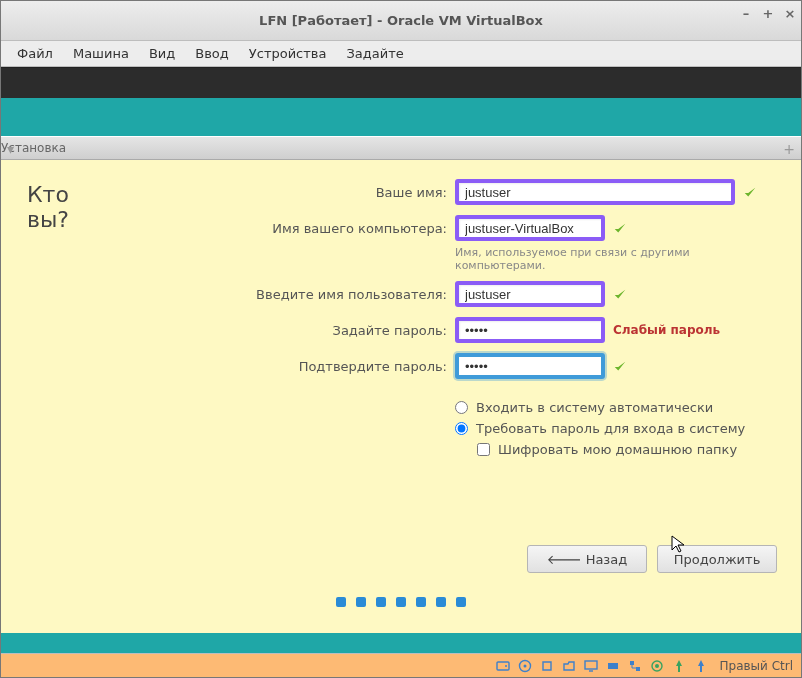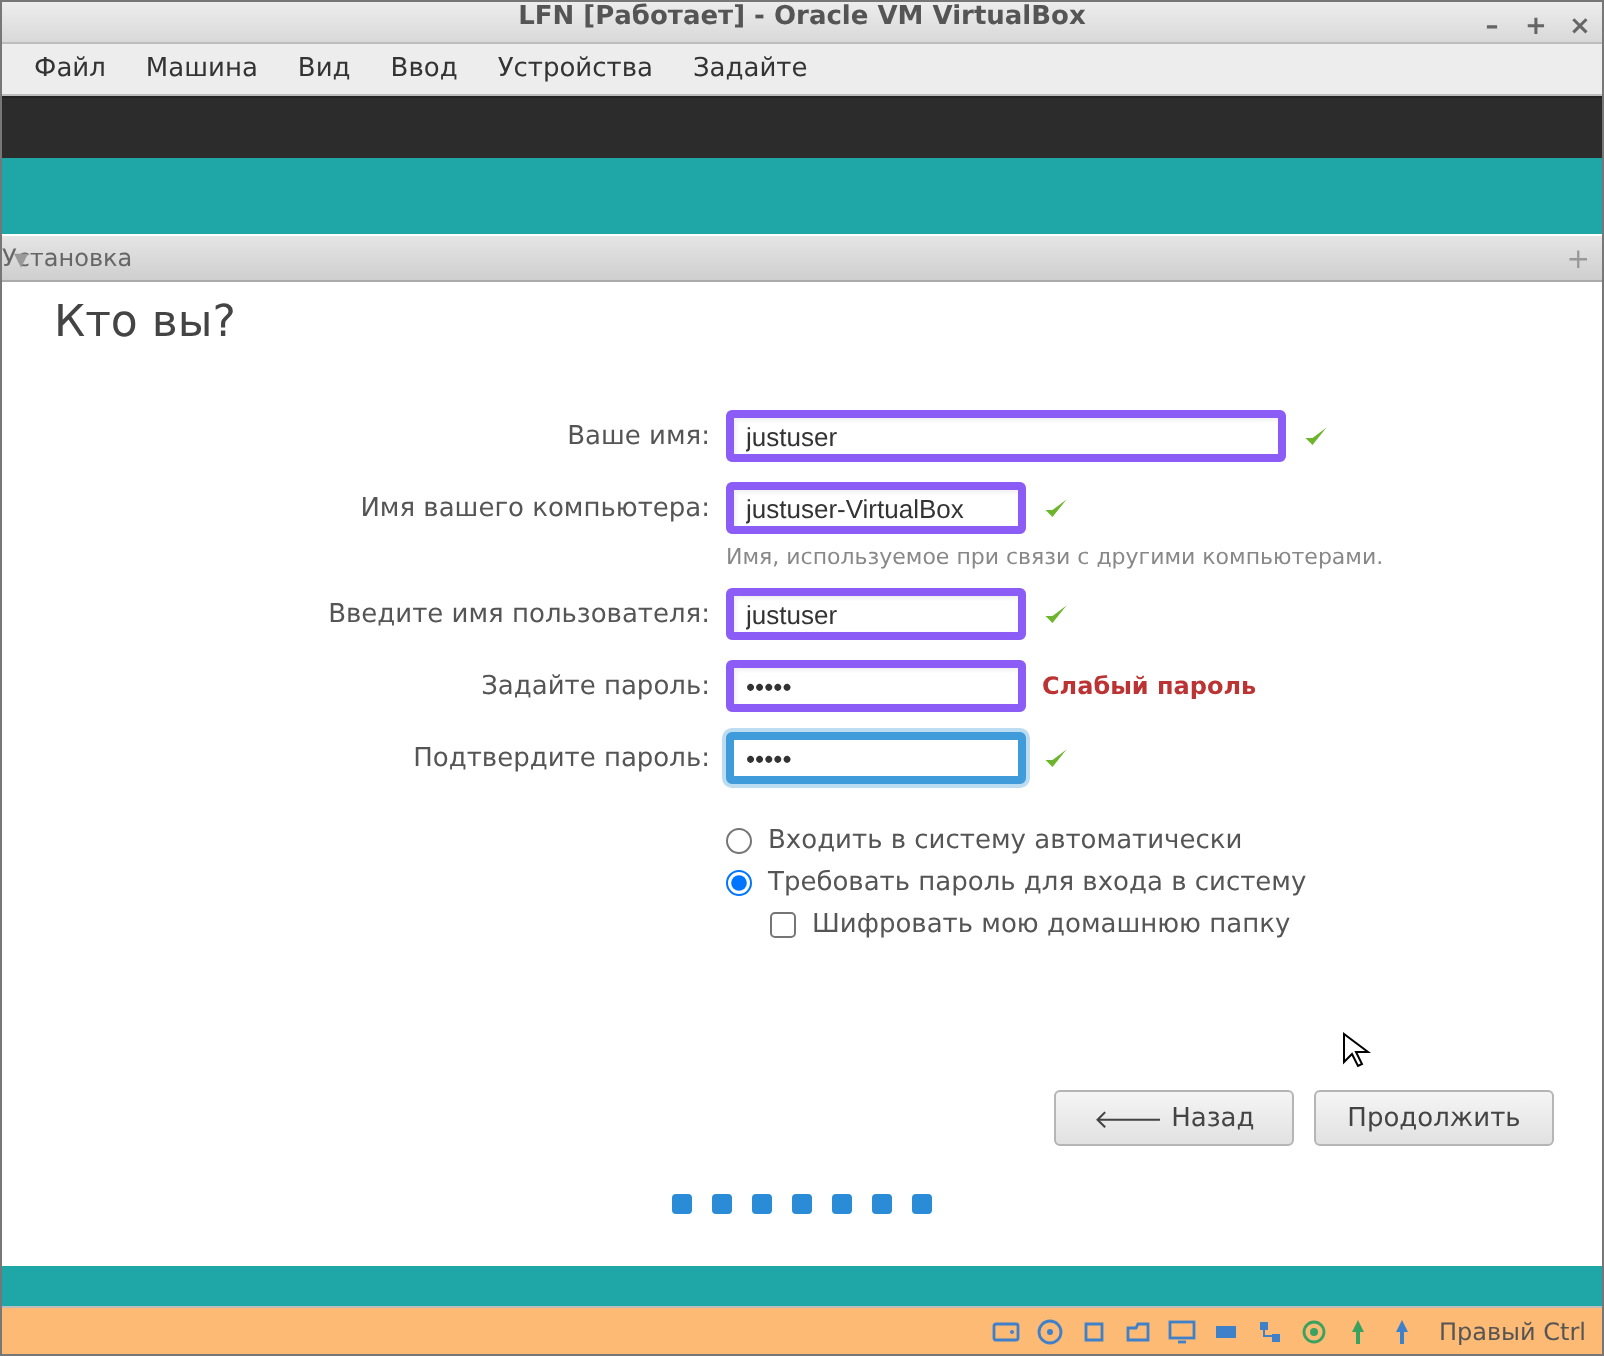--- a/index.html
+++ b/index.html
@@ -1,34 +1,34 @@
 <!DOCTYPE html>
 <html><head>
 <meta charset="utf-8">
 <style>
   * { box-sizing: border-box; }
   html, body { margin:0; padding:0; font-family: "DejaVu Sans", "Segoe UI", sans-serif; font-size:13px; color:#3c3c3c; background:#cccccc; }
   .window { width:802px; height:678px; background:#e8e8e8; border:1px solid #777; position:relative; display:flex; flex-direction:column; }
-  .titlebar { height:21px; display:flex; justify-content:center; position:relative; background:linear-gradient(#ededed,#d9d9d9); border-bottom:1px solid #bdbdbd; }
+  .titlebar { height:40px; display:flex; align-items:center; justify-content:center; position:relative; background:linear-gradient(#ededed,#d9d9d9); border-bottom:1px solid #bdbdbd; }
   .titlebar .title { font-weight:bold; color:#555; font-size:13px; }
   .winbtns { position:absolute; right:4px; top:0; height:24px; display:flex; align-items:center; gap:8px; color:#666; }
   .winbtns span { width:14px; text-align:center; cursor:default; font-weight:bold; }
   .menubar { height:26px; display:flex; align-items:center; padding:0 6px; gap:0; background:#ededed; border-bottom:1px solid #bdbdbd; }
   .menubar div { padding:3px 10px; font-size:13px; color:#333; }
 
   .vm { flex:1; display:flex; flex-direction:column; border-top:1px solid #222; }
   .vm-top { height:30px; background:#2c2c2c; display:flex; justify-content:flex-end; align-items:center; padding:0 10px; gap:14px; }
   .vm-top svg { fill:#fff; }
   .vm-teal { height:38px; background:#1fa7a7; }
   .vm-band { height:24px; background:linear-gradient(#e5e5e5,#cfcfcf); border-top:1px solid #fff; border-bottom:1px solid #aaa; display:flex; align-items:center; position:relative; }
   .vm-band .bt { text-align:left; flex:1; color:#666; font-size:12px; }
   .vm-band .corner { position:absolute; top:4px; color:#999; font-size:14px; padding:0 6px; }
   .corner.l { left:0;} .corner.r { right:0;}
 
-  .installer { flex:1; background:#ffffff; position:relative; padding:4px 24px 8px 24px; display:flex; flex-direction:column; }
+  .installer { flex:1; background:#fef9c3; position:relative; padding:18px 24px 8px 24px; display:flex; flex-direction:row; }
   .heading { font-size:22px; color:#444; margin:4px 0 30px 2px; }
 
   .form { display:flex; flex-direction:column; gap:8px; }
   .row { display:flex; align-items:center; gap:8px; min-height:28px; }
   .lbl { width:330px; text-align:right; color:#555; }
   .field { display:flex; align-items:center; gap:8px; }
   input[type=text], input[type=password] { height:26px; border:4px solid #8b5cf6; border-radius:3px; padding:0 6px; font-size:13px; background:#fff; color:#333; box-shadow:inset 1px 1px 2px rgba(0,0,0,.07); }
   .w-long { width:280px; } .w-med{ width:150px; }
   .ck { width:12px; height:12px; display:inline-block; }
   .ck svg{ width:14px; height:14px; }

